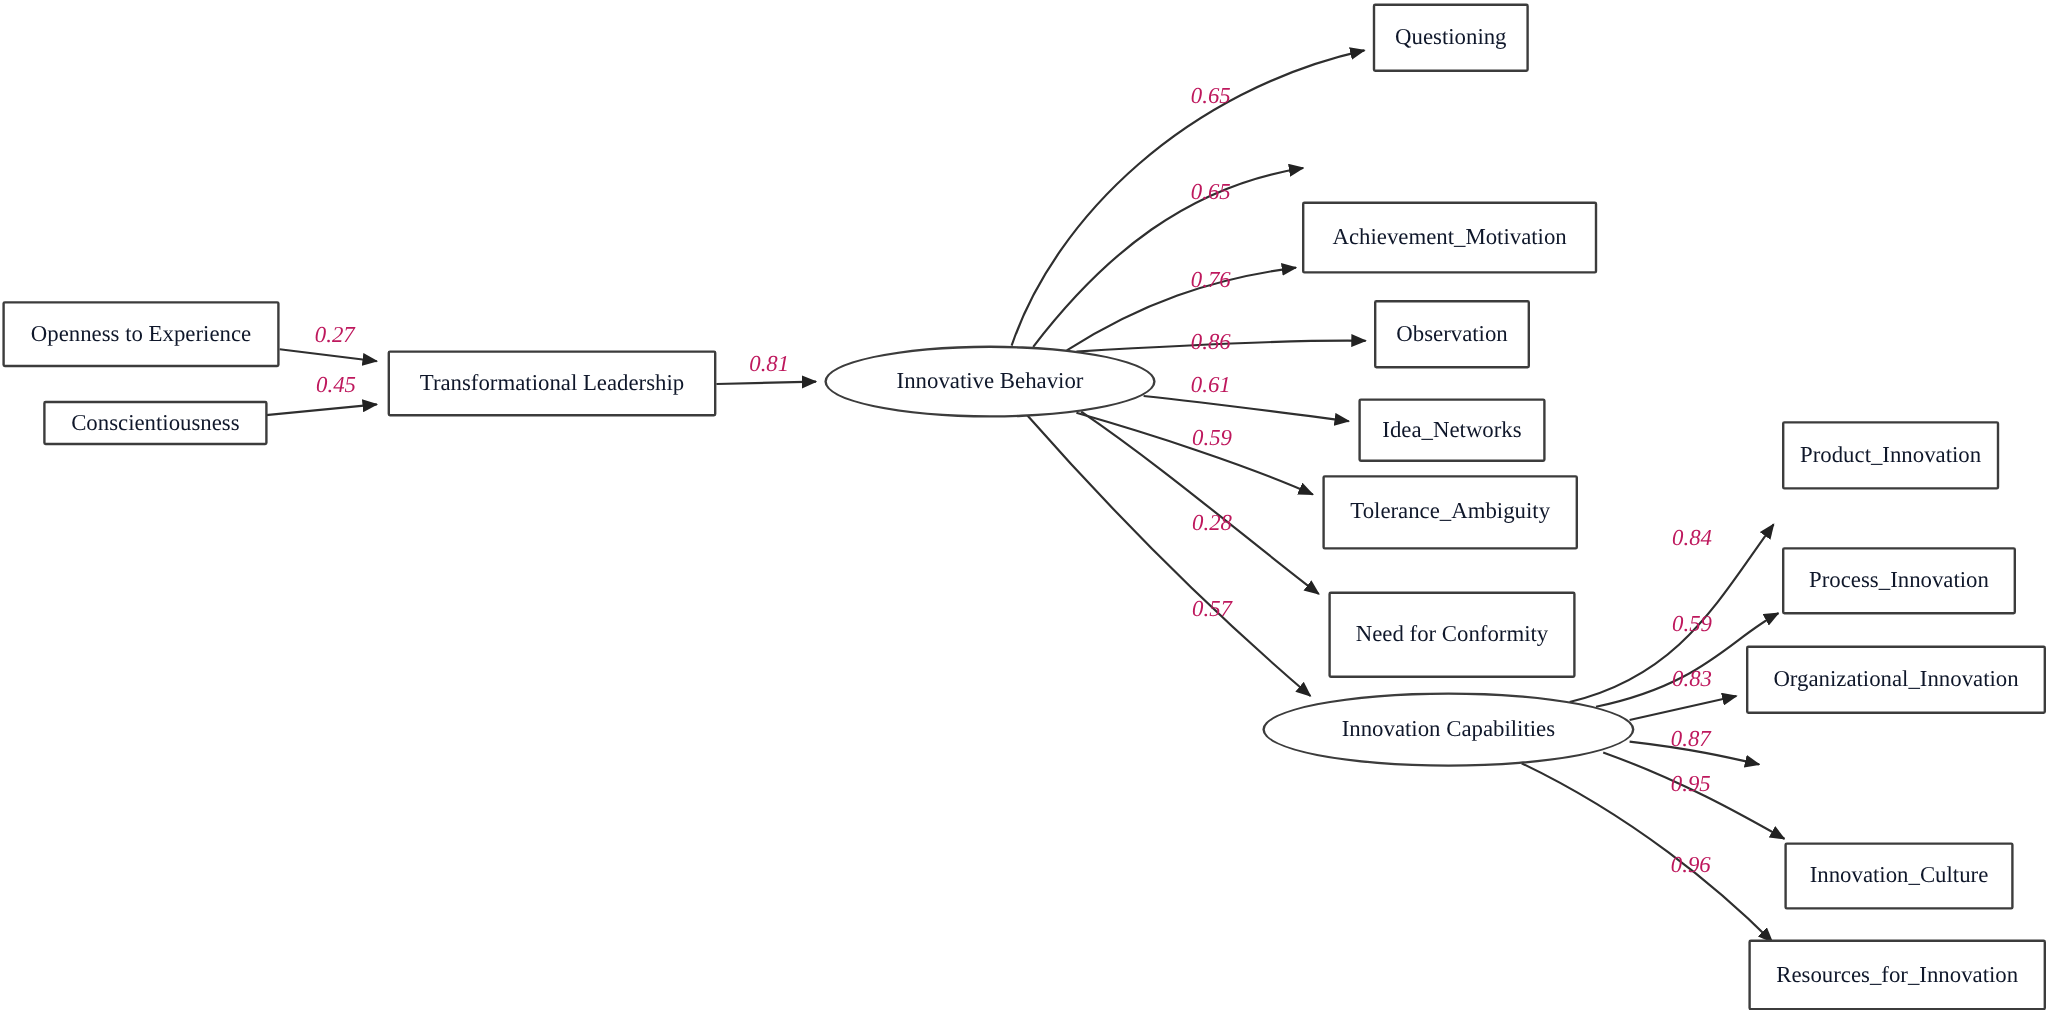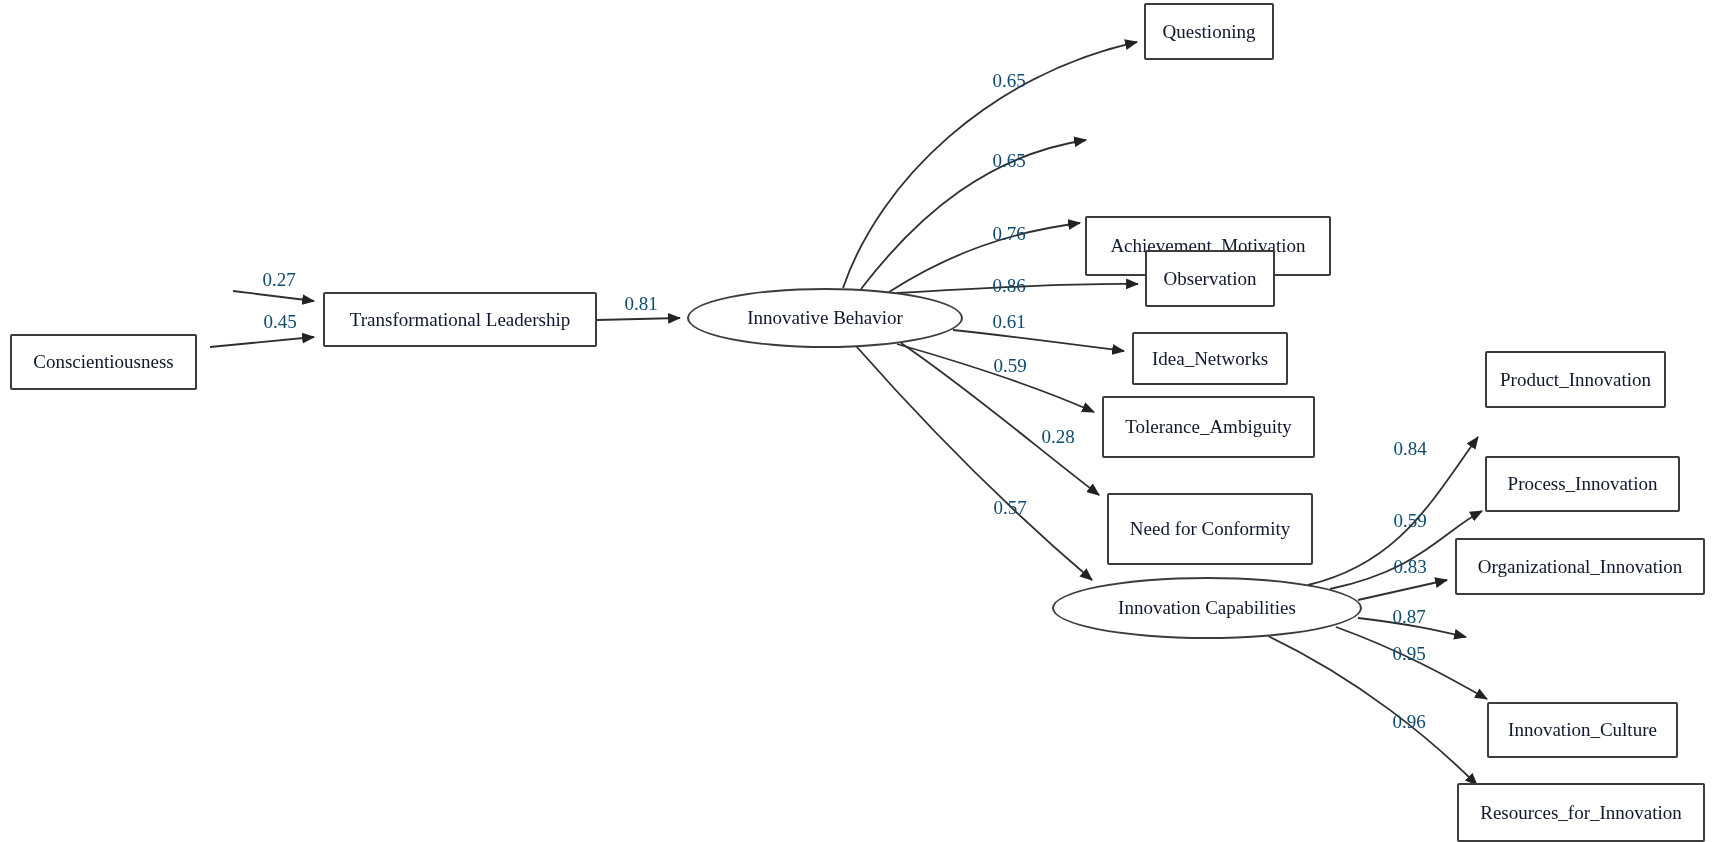--- a/index.html
+++ b/index.html
@@ -43,23 +43,24 @@
     color: #0f172a;
     white-space: nowrap;
   }
   .node.ellipse {
     border-radius: 50%;
   }
   .elabel {
     position: absolute;
     transform: translate(-50%, -50%);
     font-size: 19px;
-    color: #0c4a6e;
+    color: #be185d;
     background: transparent;
     white-space: nowrap;
+    font-style: italic;
   }
 </style>
 </head>
 <body>
 
 <div class="stage">
 
   <svg class="edge-layer" width="1713" height="842" viewBox="0 0 1713 842">
     <defs>
       <marker id="arrow" viewBox="0 0 12 10" refX="11" refY="5" markerWidth="13" markerHeight="11" orient="auto" markerUnits="userSpaceOnUse">
@@ -81,49 +82,50 @@
     <path class="edge" d="M 856,346 C 930,430 1010,510 1092,580" marker-end="url(#arrow)"></path>
 
     <path class="edge" d="M 1308,585 C 1400,563 1432,500 1478,437" marker-end="url(#arrow)"></path>
     <path class="edge" d="M 1330,589 C 1420,570 1442,532 1482,511" marker-end="url(#arrow)"></path>
     <path class="edge" d="M 1358,600 L 1447,580" marker-end="url(#arrow)"></path>
     <path class="edge" d="M 1358,618 C 1410,624 1440,631 1466,637" marker-end="url(#arrow)"></path>
     <path class="edge" d="M 1336,627 C 1400,650 1450,678 1487,699" marker-end="url(#arrow)"></path>
     <path class="edge" d="M 1268,636 C 1360,680 1432,740 1477,785" marker-end="url(#arrow)"></path>
   </svg>
 
-  <div class="node" style="left:10px; top:334px; width:187px; height:56px;font-family:Liberation Serif, serif;">Conscientiousness</div>
+  <div class="node" style="left:2px; top:251px; width:231px; height:55px;">Openness to Experience</div>
+  <div class="node" style="left:36px; top:334px; width:187px; height:37px;font-family:Liberation Serif, serif;">Conscientiousness</div>
   <div class="node" style="left:323px; top:292px; width:274px; height:55px;">Transformational Leadership</div>
 
   <div class="node ellipse" style="left:687px; top:288px; width:276px; height:60px;">Innovative Behavior</div>
   <div class="node ellipse" style="left:1052px; top:577px; width:310px; height:62px;">Innovation Capabilities</div>
 
   <div class="node" style="left:1144px; top:3px; width:130px; height:57px;">Questioning</div>
-  <div class="node" style="left:1085px; top:168px; width:246px; height:60px;margin-top:48px;">Achievement_Motivation</div>
+  <div class="node" style="left:1085px; top:168px; width:246px; height:60px;">Achievement_Motivation</div>
   <div class="node" style="left:1145px; top:250px; width:130px; height:57px;">Observation</div>
   <div class="node" style="left:1132px; top:332px; width:156px; height:53px;">Idea_Networks</div>
   <div class="node" style="left:1102px; top:396px; width:213px; height:62px;">Tolerance_Ambiguity</div>
   <div class="node" style="left:1107px; top:493px; width:206px; height:72px;">Need for Conformity</div>
 
   <div class="node" style="left:1485px; top:351px; width:181px; height:57px;">Product_Innovation</div>
   <div class="node" style="left:1485px; top:456px; width:195px; height:56px;">Process_Innovation</div>
   <div class="node" style="left:1455px; top:538px; width:250px; height:57px;">Organizational_Innovation</div>
   <div class="node" style="left:1487px; top:702px; width:191px; height:56px;">Innovation_Culture</div>
   <div class="node" style="left:1457px; top:783px; width:248px; height:59px;">Resources_for_Innovation</div>
 
   <div class="elabel" style="left:279px; top:280px;">0.27</div>
   <div class="elabel" style="left:280px; top:322px;">0.45</div>
   <div class="elabel" style="left:641px; top:304px;">0.81</div>
   <div class="elabel" style="left:1009px; top:81px;">0.65</div>
   <div class="elabel" style="left:1009px; top:161px;">0.65</div>
   <div class="elabel" style="left:1009px; top:234px;">0.76</div>
   <div class="elabel" style="left:1009px; top:286px;">0.86</div>
   <div class="elabel" style="left:1009px; top:322px;">0.61</div>
   <div class="elabel" style="left:1010px; top:366px;">0.59</div>
-  <div class="elabel" style="left:1010px; top:437px;margin-left:48px;">0.28</div>
+  <div class="elabel" style="left:1010px; top:437px;">0.28</div>
   <div class="elabel" style="left:1010px; top:508px;">0.57</div>
   <div class="elabel" style="left:1410px; top:449px;">0.84</div>
   <div class="elabel" style="left:1410px; top:521px;">0.59</div>
   <div class="elabel" style="left:1410px; top:567px;">0.83</div>
   <div class="elabel" style="left:1409px; top:617px;">0.87</div>
   <div class="elabel" style="left:1409px; top:654px;">0.95</div>
   <div class="elabel" style="left:1409px; top:722px;">0.96</div>
 
 </div>
 

